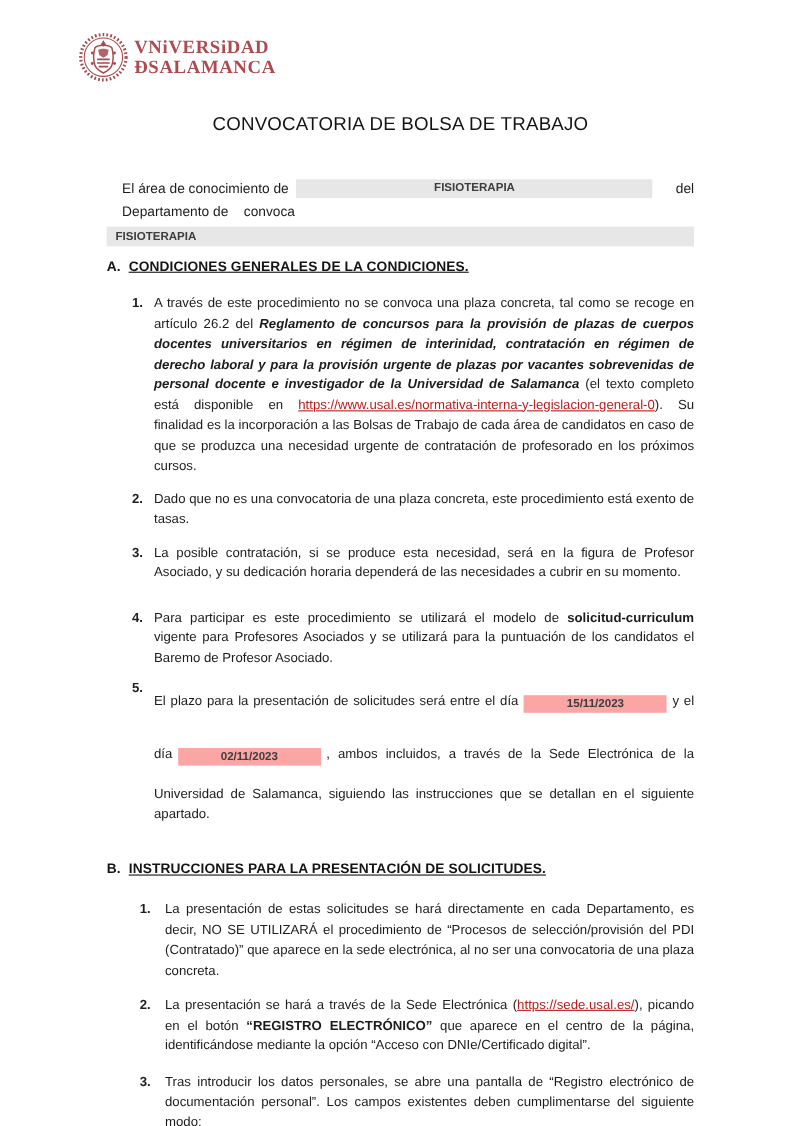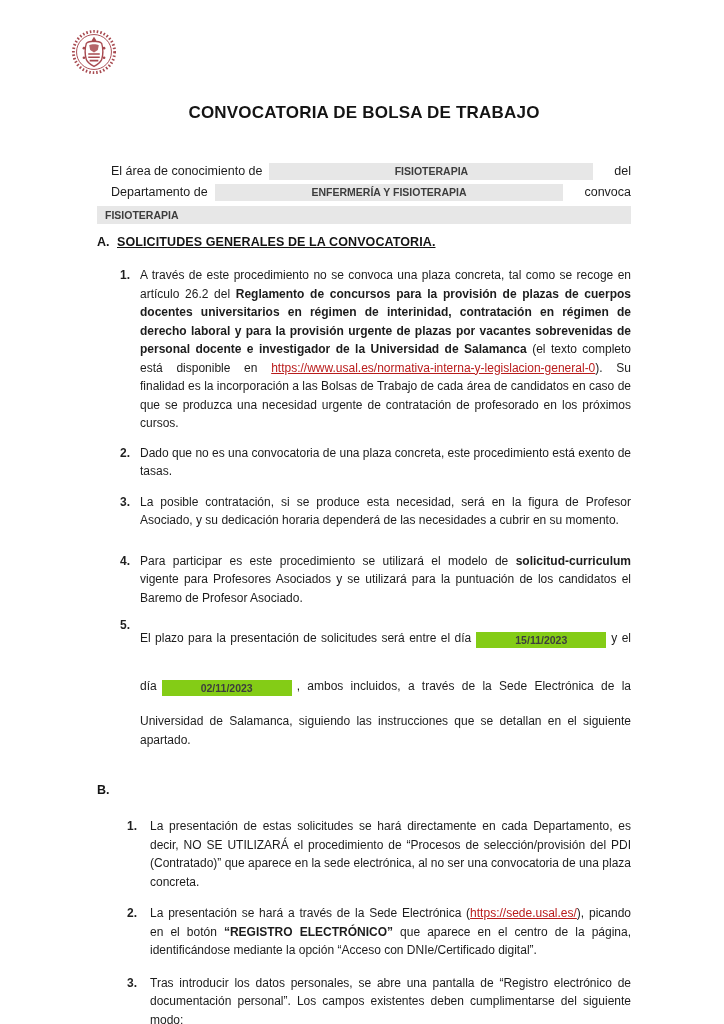--- a/index.html
+++ b/index.html
@@ -10,21 +10,21 @@
   }
   
   .header { position:absolute; top:29px; left:71px; display:flex; align-items:center; gap:5px; }
   .seal svg { width:46px; height:46px; display:block; }
   .logo-text {
     font-family:"Liberation Serif", serif; font-weight:bold;
     color:#ad4b51; font-size:17px; line-height:18px; letter-spacing:0.6px; white-space:nowrap;
   }
   
   .doc { position:absolute; top:103px; left:97px; width:534px; }
-  .title { text-align:center; font-weight:bold; font-size:17px; color:#141414; letter-spacing:0.2px; }
+  .title { text-align:center; font-weight:normal; font-size:17px; color:#141414; letter-spacing:0.2px; }
 
   .intro { margin-top:38px; font-size:12.5px; line-height:21px; color:#1c1c1c; }
   .iline { display:flex; align-items:center; }
   .iline .pre, .iline .post { white-space:nowrap;margin-left:14px; }
   .ifield {
     flex:1; background:#e7e7e7; margin:2px 7px 2px 7px; height:17px; line-height:17px;
     text-align:center; font-weight:bold; font-size:10.5px; color:#3d3d3d;
   }
   .ifield-full {
     margin-top:3px; background:#e7e7e7; height:18px; line-height:18px;
@@ -37,26 +37,26 @@
   .sec-heading.secb { margin-top:34px; }
 
   .olist { margin-top:17px; }
   .li { display:flex; margin-bottom:12px; }
   .li .num { flex:none; font-weight:bold; margin-left:23px; width:20px; font-size:12px; line-height:18.5px; }
   .olist-b .li .num { margin-left:30px; width:23px; }
   .li p { margin:0; flex:1; text-align:justify; font-size:12px; line-height:18.5px; color:#1c1c1c; }
   .li.mb-lg { margin-bottom:22px; }
   .li.mb-sm { margin-bottom:9px; }
 
-  .reg-italic { font-weight:bold; }
+  .reg-italic { font-style:italic; font-weight:bold; }
   .bold { font-weight:bold; }
   a.link { color:#b91c1c; text-decoration:underline; cursor:pointer; word-break:break-all; }
 
   .infield {
-    display:inline-block; background:#84cc16; width:130px; height:16px; line-height:16px;
+    display:inline-block; background:#fca5a5; width:130px; height:16px; line-height:16px;
     text-align:center; font-weight:bold; font-size:10.5px; color:#3d3d3d;
     margin:16px 5px; vertical-align:-2px;
   }
 </style>
 </head>
 <body>
 
 <div class="page">
 
   <div class="header">
@@ -67,43 +67,46 @@
         <path d="M24 8 l2.5 4 -2.5 2 -2.5-2 z" fill="#a7494f"></path>
         <path d="M16 15 c3-3 13-3 16 0 c1.5 5 1.5 12 0 17 c-2 4 -6 6 -8 7 c-2-1 -6-3 -8-7 c-1.5-5 -1.5-12 0-17 z" fill="none" stroke="#a7494f" stroke-width="1.4"></path>
         <path d="M19 17 c2.5-1.5 7.5-1.5 10 0 l-1 5 -4 2.5 -4-2.5 z" fill="#a7494f" opacity="0.85"></path>
         <path d="M18 26 h12 M18 29.5 h12 M19.5 33 h9" stroke="#a7494f" stroke-width="1.6" fill="none"></path>
         <circle cx="13.5" cy="20" r="1.4" fill="#a7494f"></circle>
         <circle cx="34.5" cy="20" r="1.4" fill="#a7494f"></circle>
         <circle cx="13.5" cy="30" r="1.4" fill="#a7494f"></circle>
         <circle cx="34.5" cy="30" r="1.4" fill="#a7494f"></circle>
       </svg>
     </span>
+    <span class="logo-text">
+      <span>VNiVERSiDAD</span><br>
+      <span>ÐSALAMANCA</span>
+    </span>
   </div>
 
   <div class="doc">
 
     <div class="title">CONVOCATORIA DE BOLSA DE TRABAJO</div>
 
     <div class="intro">
       <div class="iline">
         <span class="pre">El área de conocimiento de</span>
         <span class="ifield">FISIOTERAPIA</span>
         <span class="post">del</span>
       </div>
       <div class="iline">
         <span class="pre">Departamento de</span>
-        <span class="ifield">ENFERMERÍA Y FISIOTERAPIA</span>
         <span class="post">convoca</span>
       </div>
       <div class="ifield-full">FISIOTERAPIA</div>
     </div>
 
     <div class="sec-heading">
       <span class="letter">A.</span>
-      <span class="htext">SOLICITUDES GENERALES DE LA CONVOCATORIA.</span>
+      <span class="htext">CONDICIONES GENERALES DE LA CONDICIONES.</span>
     </div>
 
     <div class="olist olist-a">
 
       <div class="li mb-sm" style="margin-bottom:11px;">
         <span class="num">1.</span>
         <p>
           <span>A través de este procedimiento no se convoca una plaza concreta, tal como se recoge en artículo 26.2 del </span><span class="reg-italic">Reglamento de concursos para la provisión de plazas de cuerpos docentes universitarios en régimen de interinidad, contratación en régimen de derecho laboral y para la provisión urgente de plazas por vacantes sobrevenidas de personal docente e investigador de la Universidad de Salamanca</span><span> (el texto completo está disponible en </span><a class="link">https://www.usal.es/normativa-interna-y-legislacion-general-0</a><span>). Su finalidad es la incorporación a las Bolsas de Trabajo de cada área de candidatos en caso de que se produzca una necesidad urgente de contratación de profesorado en los próximos cursos.</span>
         </p>
       </div>
@@ -129,20 +132,21 @@
         <span class="num">5.</span>
         <p>
           <span>El plazo para la presentación de solicitudes será entre el día</span><span class="infield">15/11/2023</span><span>y el día</span><span class="infield">02/11/2023</span><span>, ambos incluidos, a través de la Sede Electrónica de la Universidad de Salamanca, siguiendo las instrucciones que se detallan en el siguiente apartado.</span>
         </p>
       </div>
 
     </div>
 
     <div class="sec-heading secb">
       <span class="letter">B.</span>
+      <span class="htext">INSTRUCCIONES PARA LA PRESENTACIÓN DE SOLICITUDES.</span>
     </div>
 
     <div class="olist olist-b" style="margin-top:20px;">
 
       <div class="li" style="margin-bottom:13px;">
         <span class="num">1.</span>
         <p>La presentación de estas solicitudes se hará directamente en cada Departamento, es decir, NO SE UTILIZARÁ el procedimiento de “Procesos de selección/provisión del PDI (Contratado)” que aparece en la sede electrónica, al no ser una convocatoria de una plaza concreta.</p>
       </div>
 
       <div class="li" style="margin-bottom:14px;">

